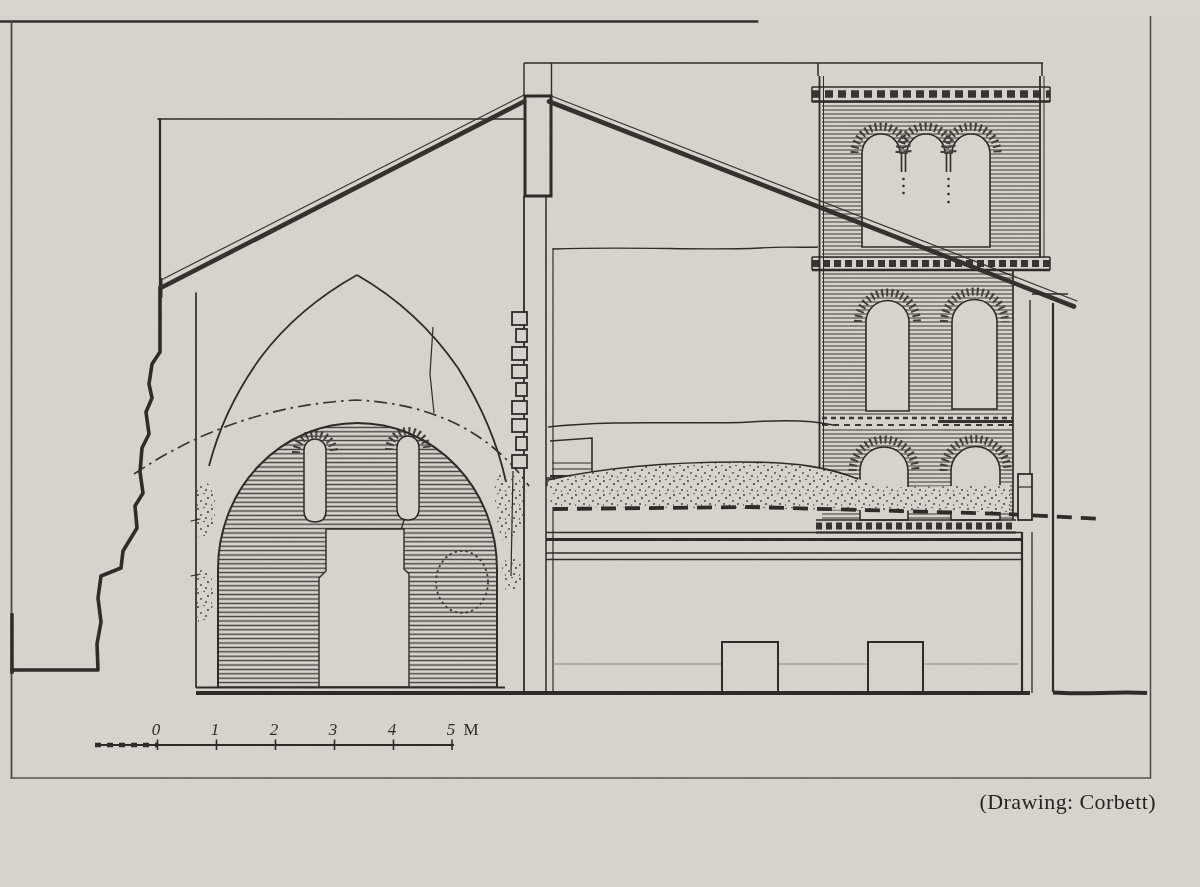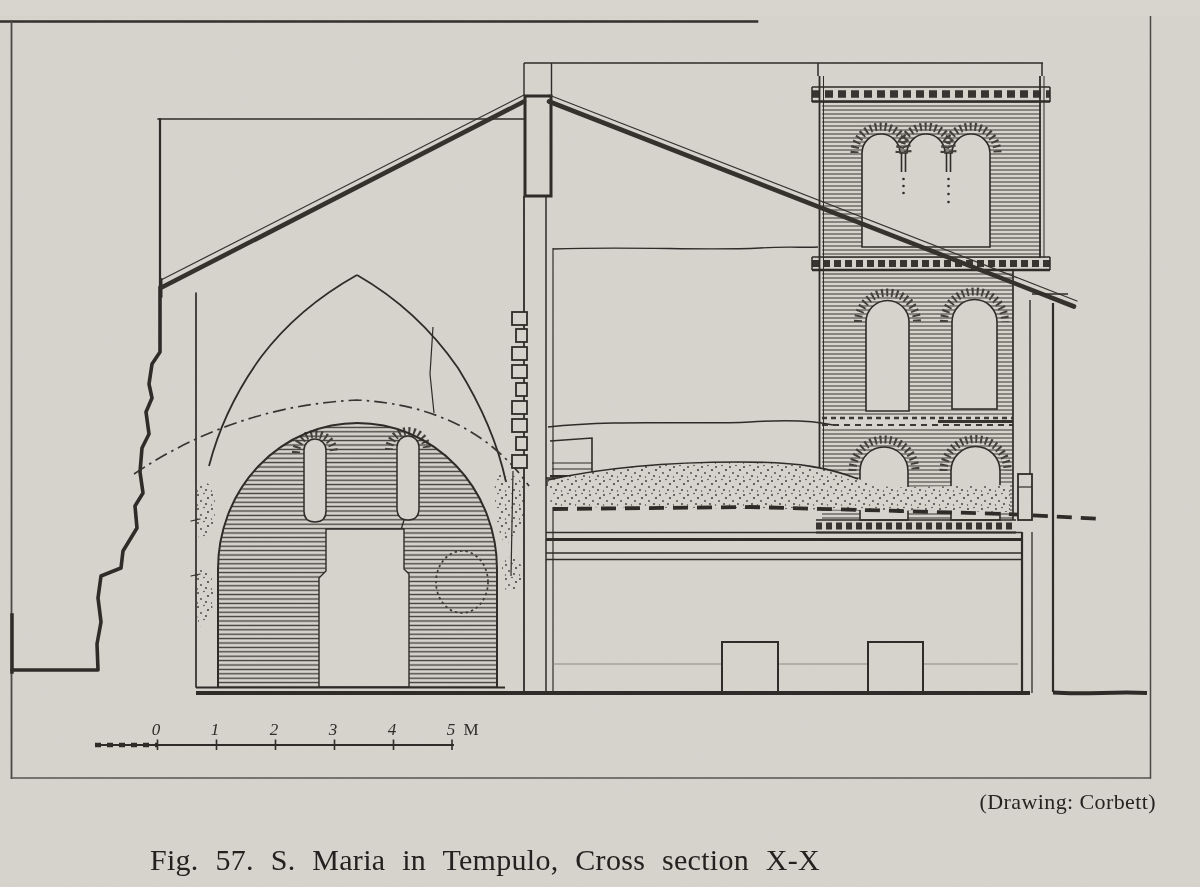--- a/index.html
+++ b/index.html
@@ -238,14 +238,13 @@
       <text x="392" y="719">4</text>
       <text x="451" y="719">5</text>
       <text x="471" y="719" font-style="normal">M</text>
     </g>
   </g>
 
   <rect x="0" y="0" width="1200" height="887" filter="url(#grain)"></rect>
 </svg>
 
 <div class="credit">(Drawing: Corbett)</div>
-<div class="caption">Fig. 57. S. Maria in Tempulo, Cross section X-X</div>
 </div>
 
 </body></html>

